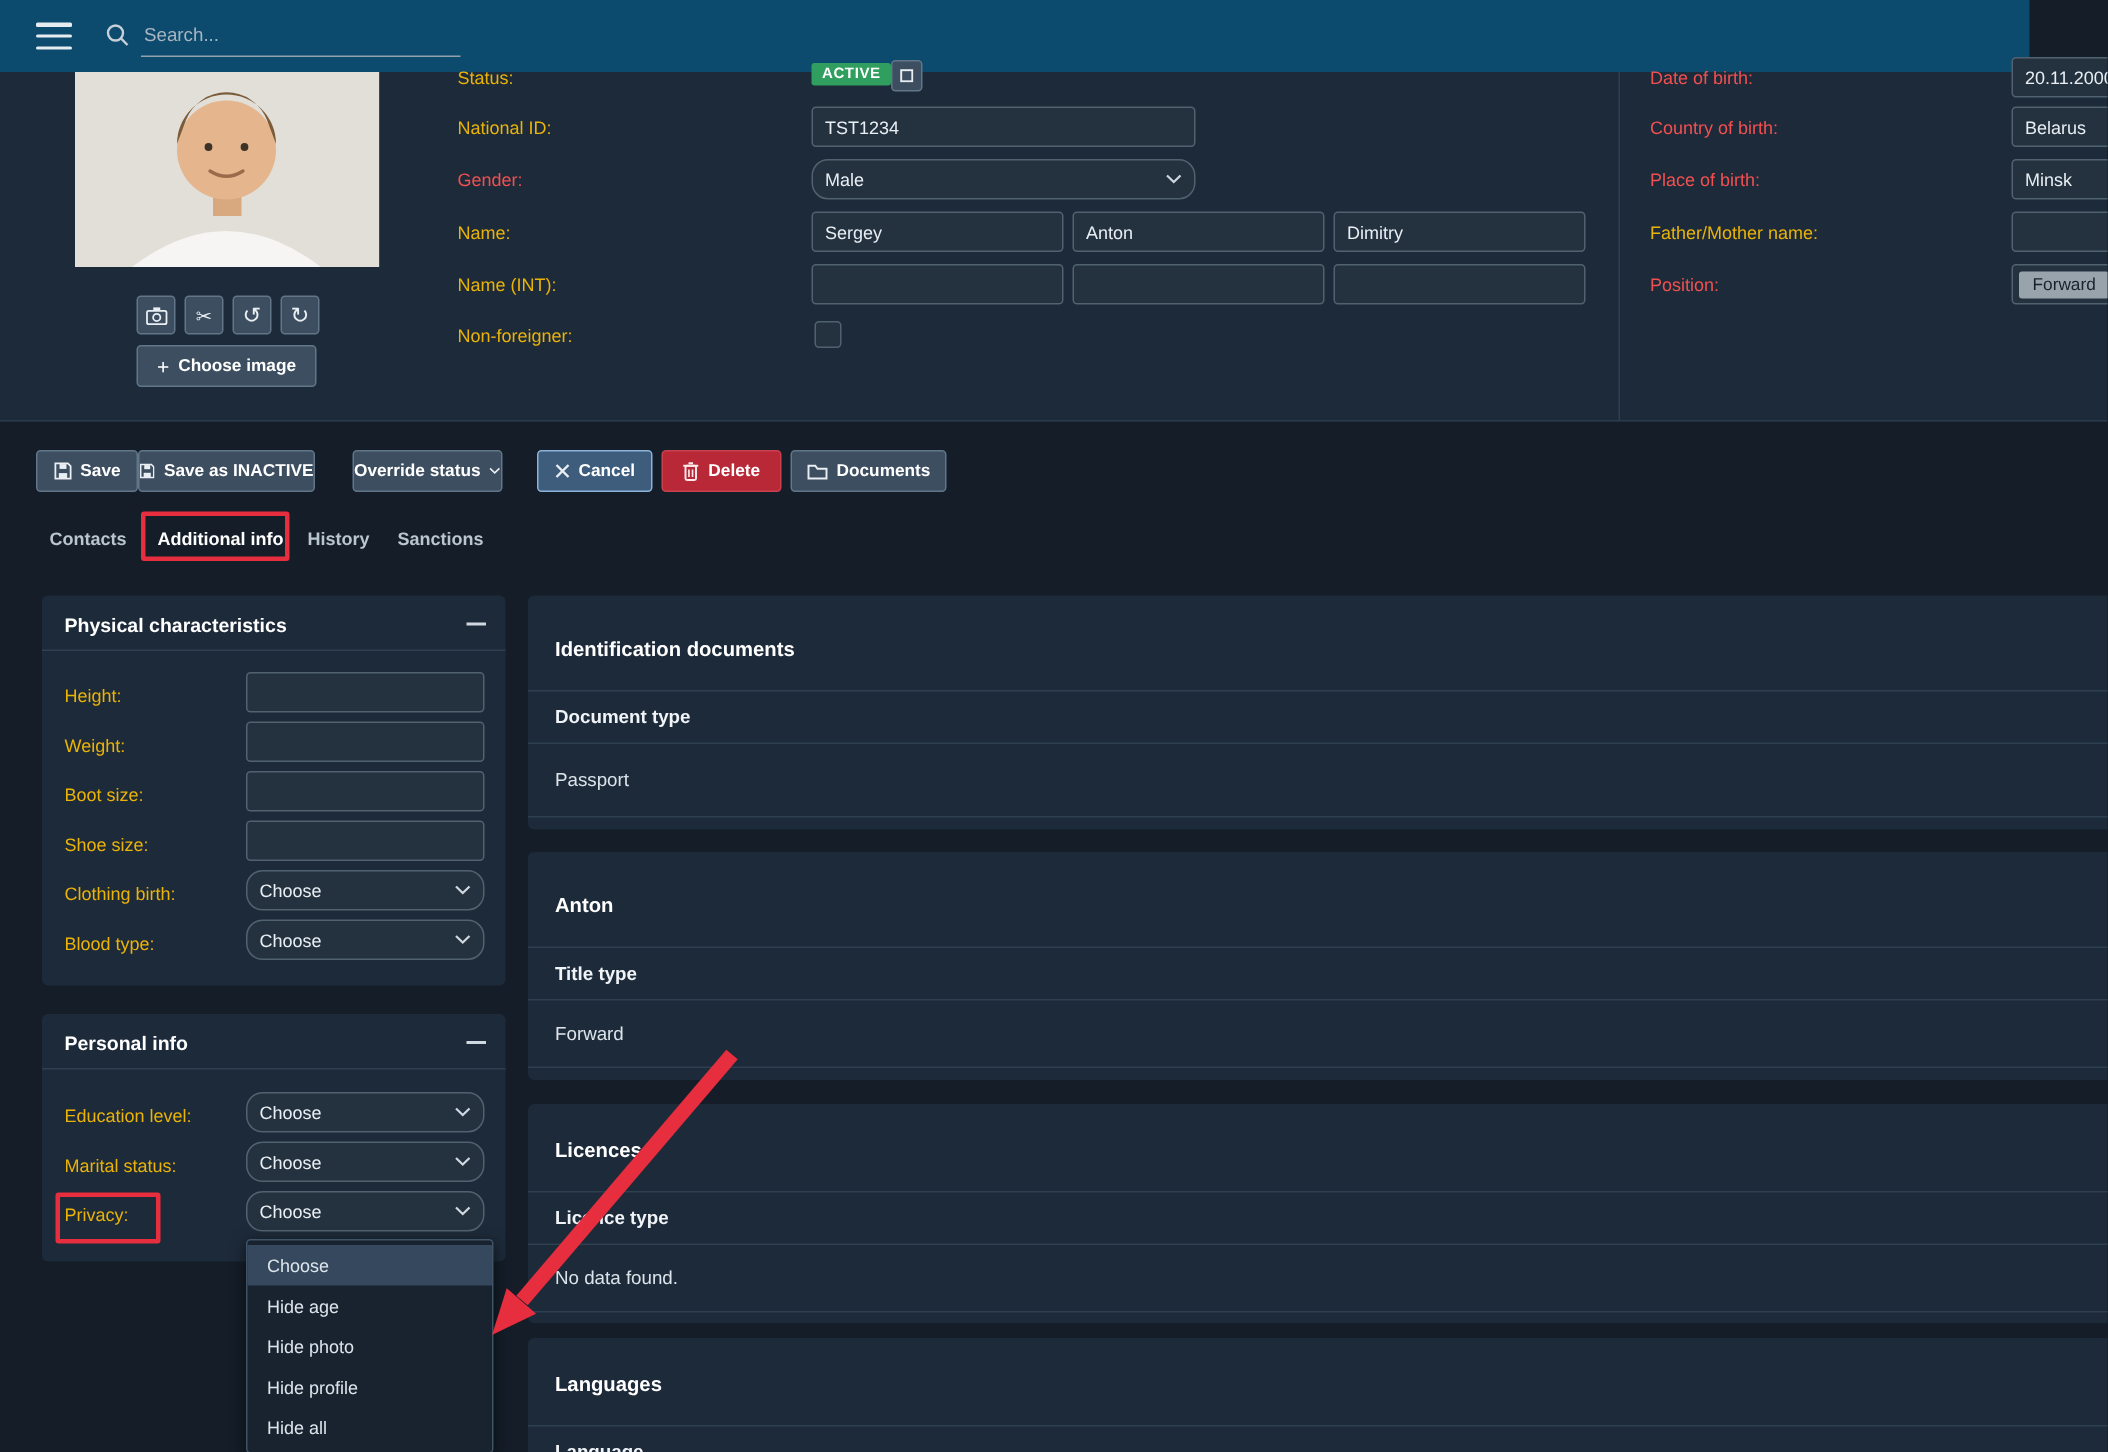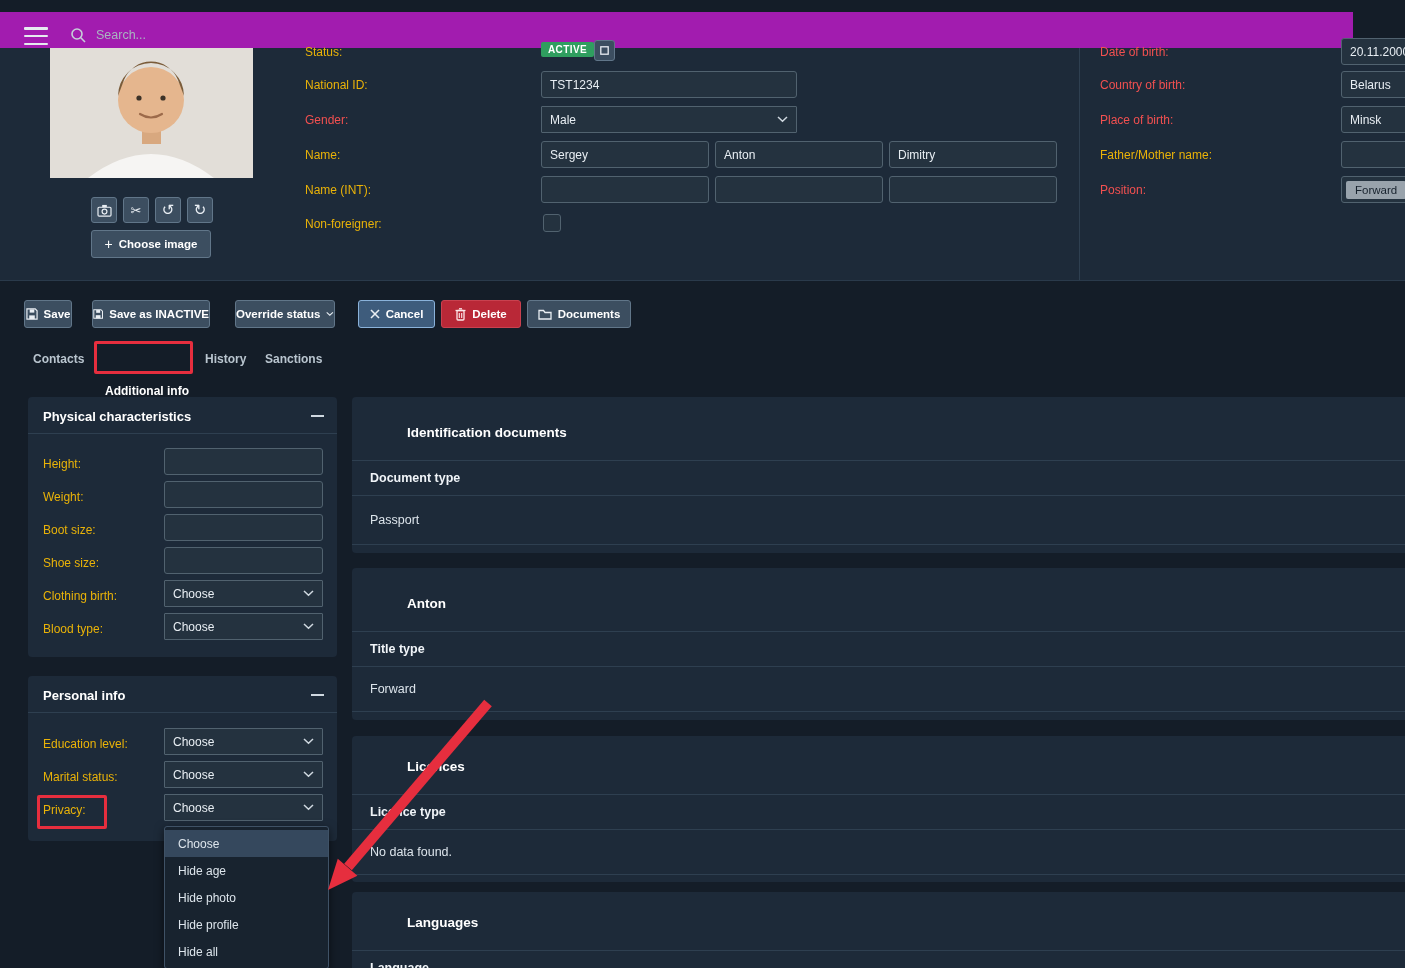--- a/index.html
+++ b/index.html
@@ -3,30 +3,30 @@
 <meta charset="utf-8">
 <style>
   * { margin:0; padding:0; box-sizing:border-box; }
   html,body { width:1405px; height:968px; }
   body {
     position:relative; overflow:hidden;
     background:#141d28; color:#dfe7ee;
     font-family:"Liberation Sans", sans-serif;
   }
   .abs { position:absolute; }
-  .topbar { left:0; top:12px; width:1353px; height:48px; background:#a21caf; }
+  .topbar { left:0; top:0; width:1353px; height:48px; background:#0c4a6e; }
   .panelbg { background:#1d2a39; }
   .lbl { font-size:12px; color:#eab308; white-space:nowrap; }
   .lbl.red { color:#f25050; }
   .input {
     height:27px; background:#24323f; border:1px solid #51626f; border-radius:3px;
     color:#e8eef3; font-size:12px; padding:0 8px; font-family:inherit; outline:none;
   }
   .selectbox {
-    height:27px; background:#24323f; border:1px solid #51626f; border-radius:1px;
+    height:27px; background:#24323f; border:1px solid #51626f; border-radius:11px;
     color:#e8eef3; font-size:12px; padding:0 8px; display:flex; align-items:center;
     justify-content:space-between; cursor:pointer;
   }
   .btn {
     height:28px; background:#3c4e60; border:1px solid #617689; border-radius:3px;
     color:#fff; font-size:11.5px; font-weight:bold; display:flex; align-items:center;
     justify-content:center; gap:6px; cursor:pointer; font-family:inherit; white-space:nowrap;
   }
   .btn.blue { background:#3e5c7c; border-color:#8ab2da; }
   .btn.red  { background:#b92837; border-color:#c9414f; }
@@ -37,32 +37,32 @@
   }
   .chk {
     width:18px; height:18px; background:#24323f; border:1px solid #51626f;
     border-radius:3px; appearance:none; -webkit-appearance:none; cursor:pointer;
   }
   .card { background:#1d2a39; border-radius:4px; }
   .card-title { font-size:13px; font-weight:bold; color:#fff; }
   .minus { width:13px; height:2px; background:#cfd8e0; cursor:pointer; }
   .hdiv { height:1px; background:#2e3f50; }
   .vdiv { width:1px; background:#2e3f50; }
-  .section-title { font-size:13.5px; font-weight:bold; color:#fff;margin-left:37px; }
+  .section-title { font-size:13.5px; font-weight:bold; color:#fff; }
   .th-row {
     border-top:1px solid #2e3f50; border-bottom:1px solid #2e3f50;
     display:flex; align-items:center; padding-left:18px;
     font-weight:bold; font-size:12.5px; color:#f0f4f8;
   }
   .t-row {
     display:flex; align-items:center; padding-left:18px;
     font-size:12.5px; color:#dce4eb; border-bottom:1px solid #2e3f50;
   }
   .tab { font-size:12px; font-weight:bold; color:#b9c5cf; cursor:pointer; }
-  .tab.active { color:#fff;margin-top:32px; }
+  .tab.active { color:#fff; }
   .ann { border:3px solid #e62e3e; border-radius:2px; pointer-events:none; }
   .dropdown {
     width:165px; background:#18232f; border:1px solid #3f5266; border-radius:3px;
     padding:3px 0; box-shadow:0 3px 10px rgba(0,0,0,.55); z-index:20;
   }
   .dd-item {
     height:27px; display:flex; align-items:center; padding-left:13px;
     font-size:12px; color:#dde5ec; cursor:pointer;
   }
   .dd-item.selected { background:#35485d; }
@@ -167,21 +167,21 @@
 <div class="abs lbl red" style="left:1100px;top:183px">Position:</div>
 
 <input class="abs input" style="left: 1341px; top: 38px; width: 120px;" value="20.11.2000">
 <input class="abs input" style="left: 1341px; top: 71px; width: 120px;" value="Belarus">
 <input class="abs input" style="left: 1341px; top: 106px; width: 120px;" value="Minsk">
 <input class="abs input" style="left: 1341px; top: 141px; width: 120px;" value="">
 <div class="abs input" style="left:1341px;top:176px;width:120px;display:flex;align-items:center;padding:0 4px">
   <span class="chip">Forward</span>
 </div>
 
-<div class="abs btn" style="left:24px;top:300px;width:48px">
+<div class="abs btn" style="left:24px;top:300px;width:68px">
   <svg class="icon" width="12" height="12" viewBox="0 0 13 13">
     <path d="M1 1 h9 l2 2 v9 h-11 z" fill="none" stroke="#e9eef3" stroke-width="1.3"></path>
     <rect x="4" y="1.5" width="5" height="3.5" fill="#e9eef3"></rect>
     <rect x="3.5" y="8" width="6" height="4" fill="#e9eef3"></rect>
   </svg>
   <span>Save</span>
 </div>
 <div class="abs btn" style="left:92px;top:300px;width:118px">
   <svg class="icon" width="12" height="12" viewBox="0 0 13 13">
     <path d="M1 1 h9 l2 2 v9 h-11 z" fill="none" stroke="#e9eef3" stroke-width="1.3"></path>

